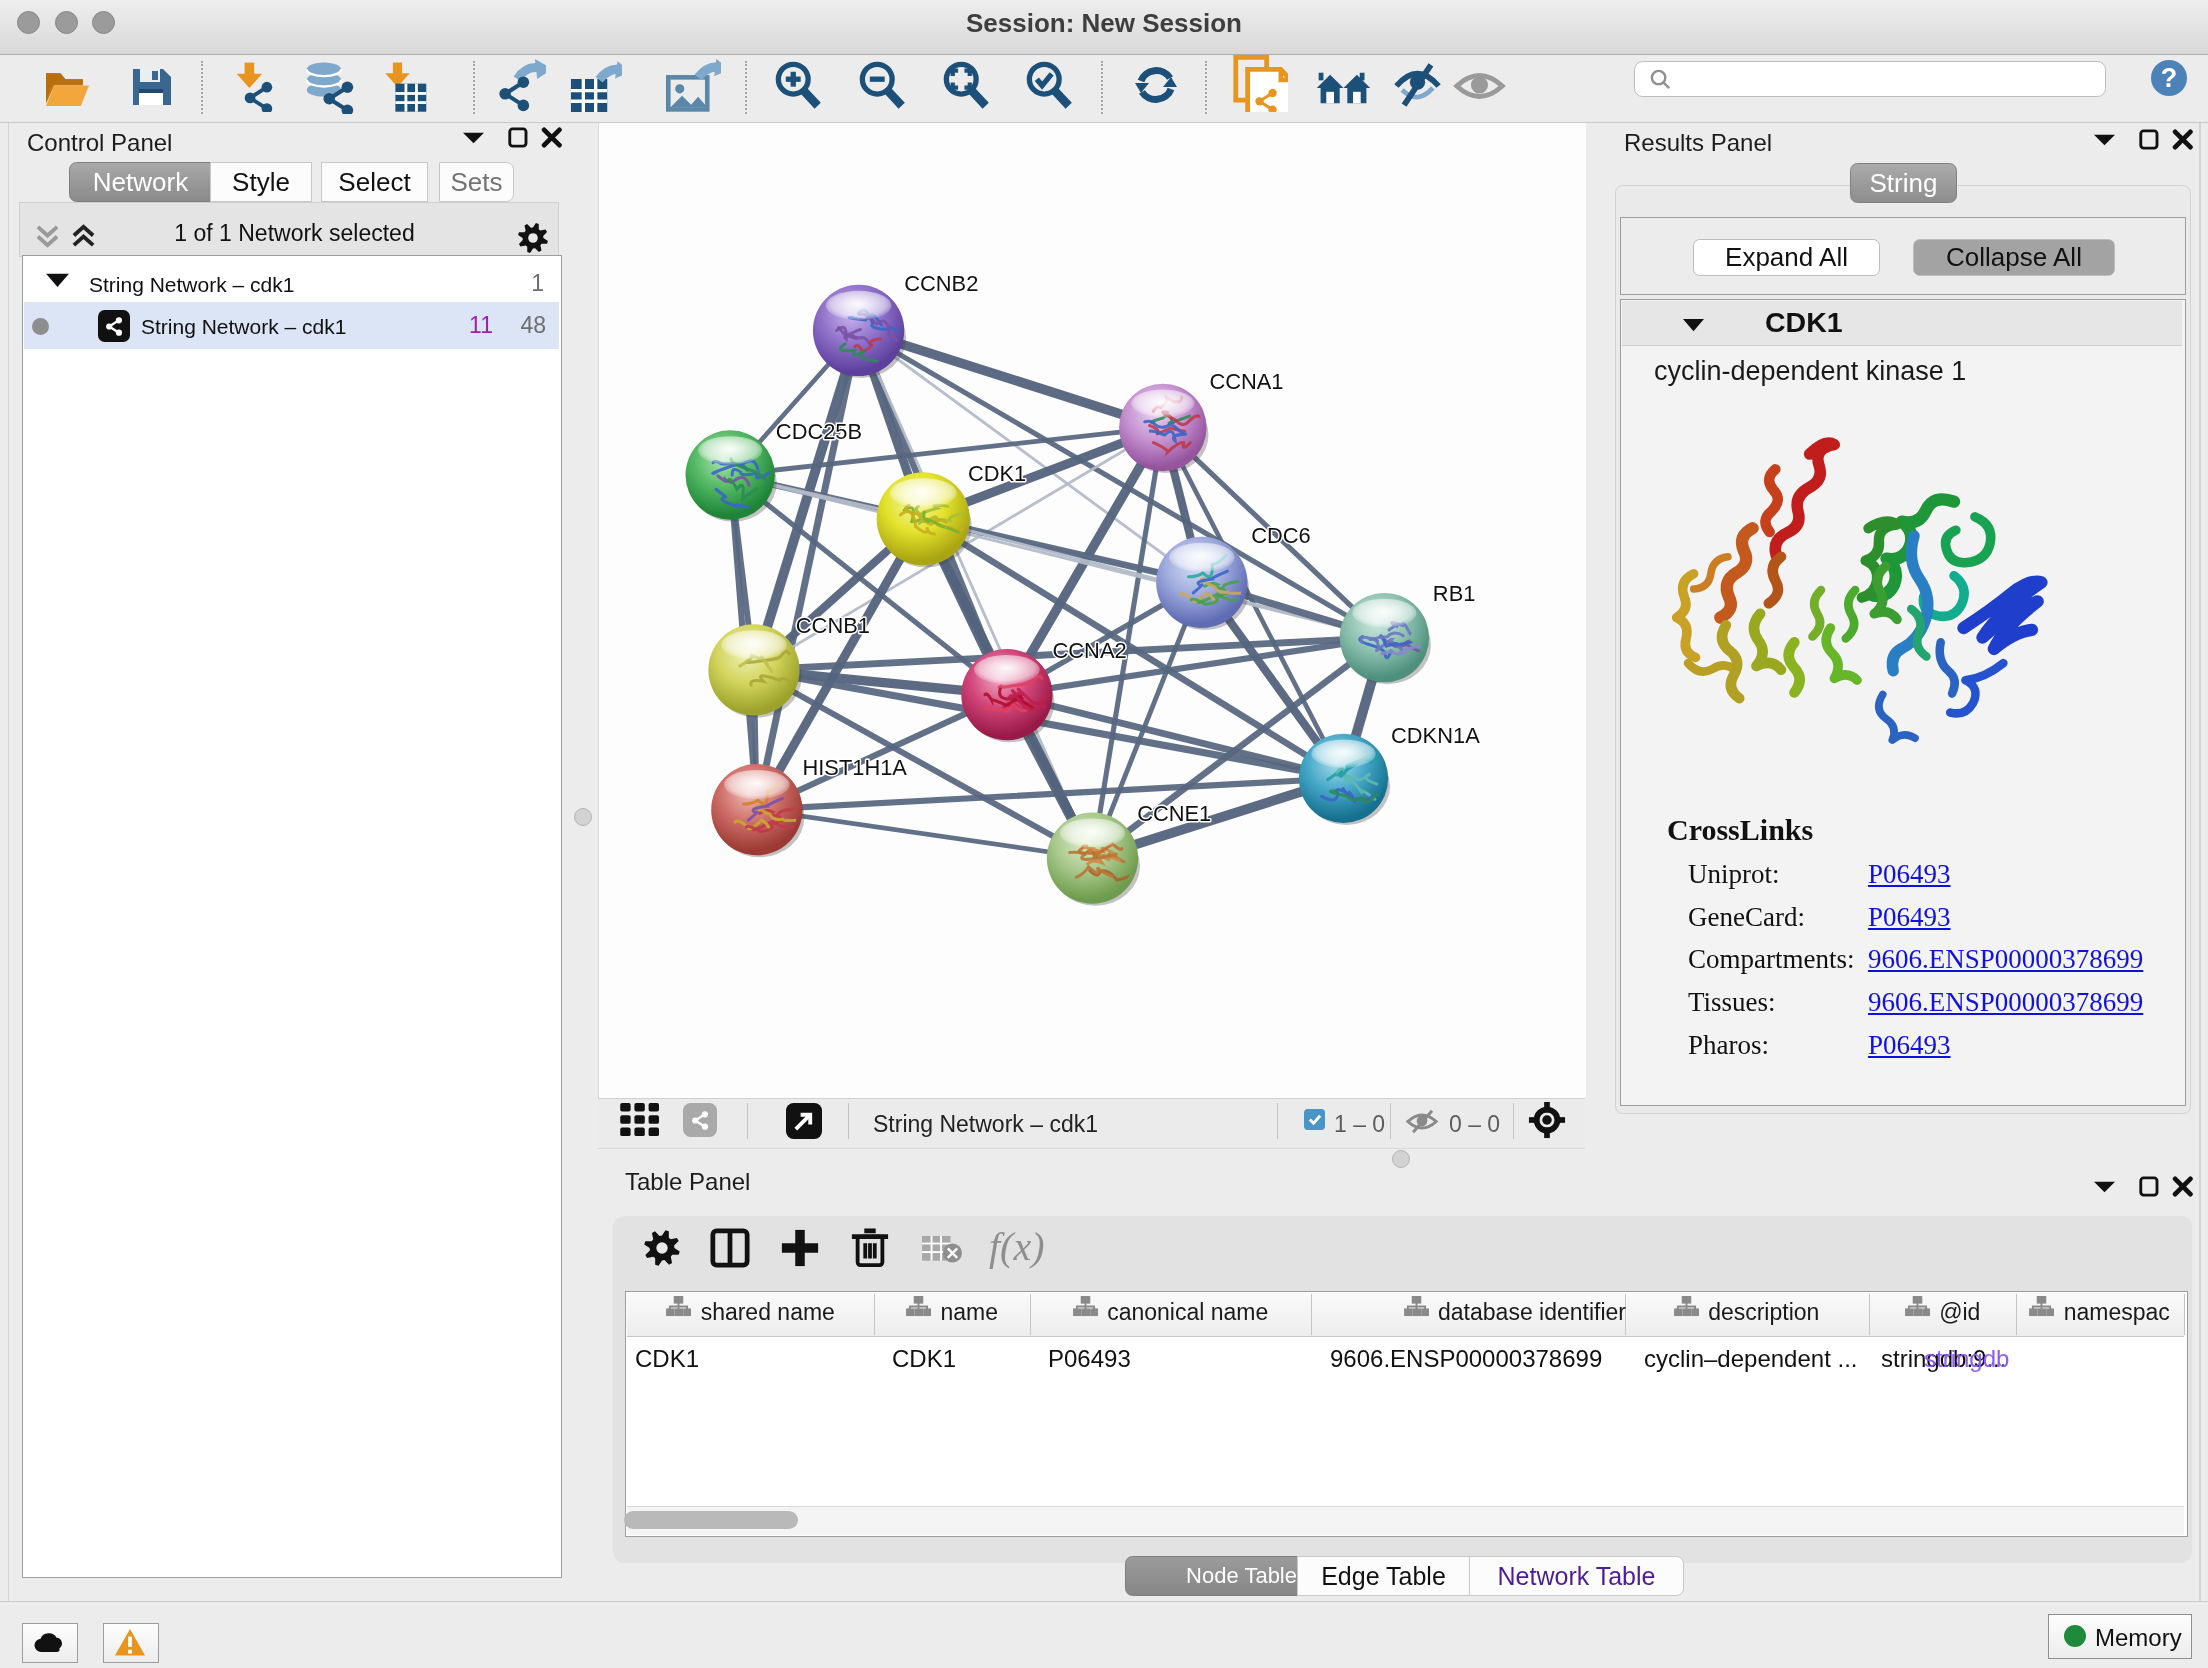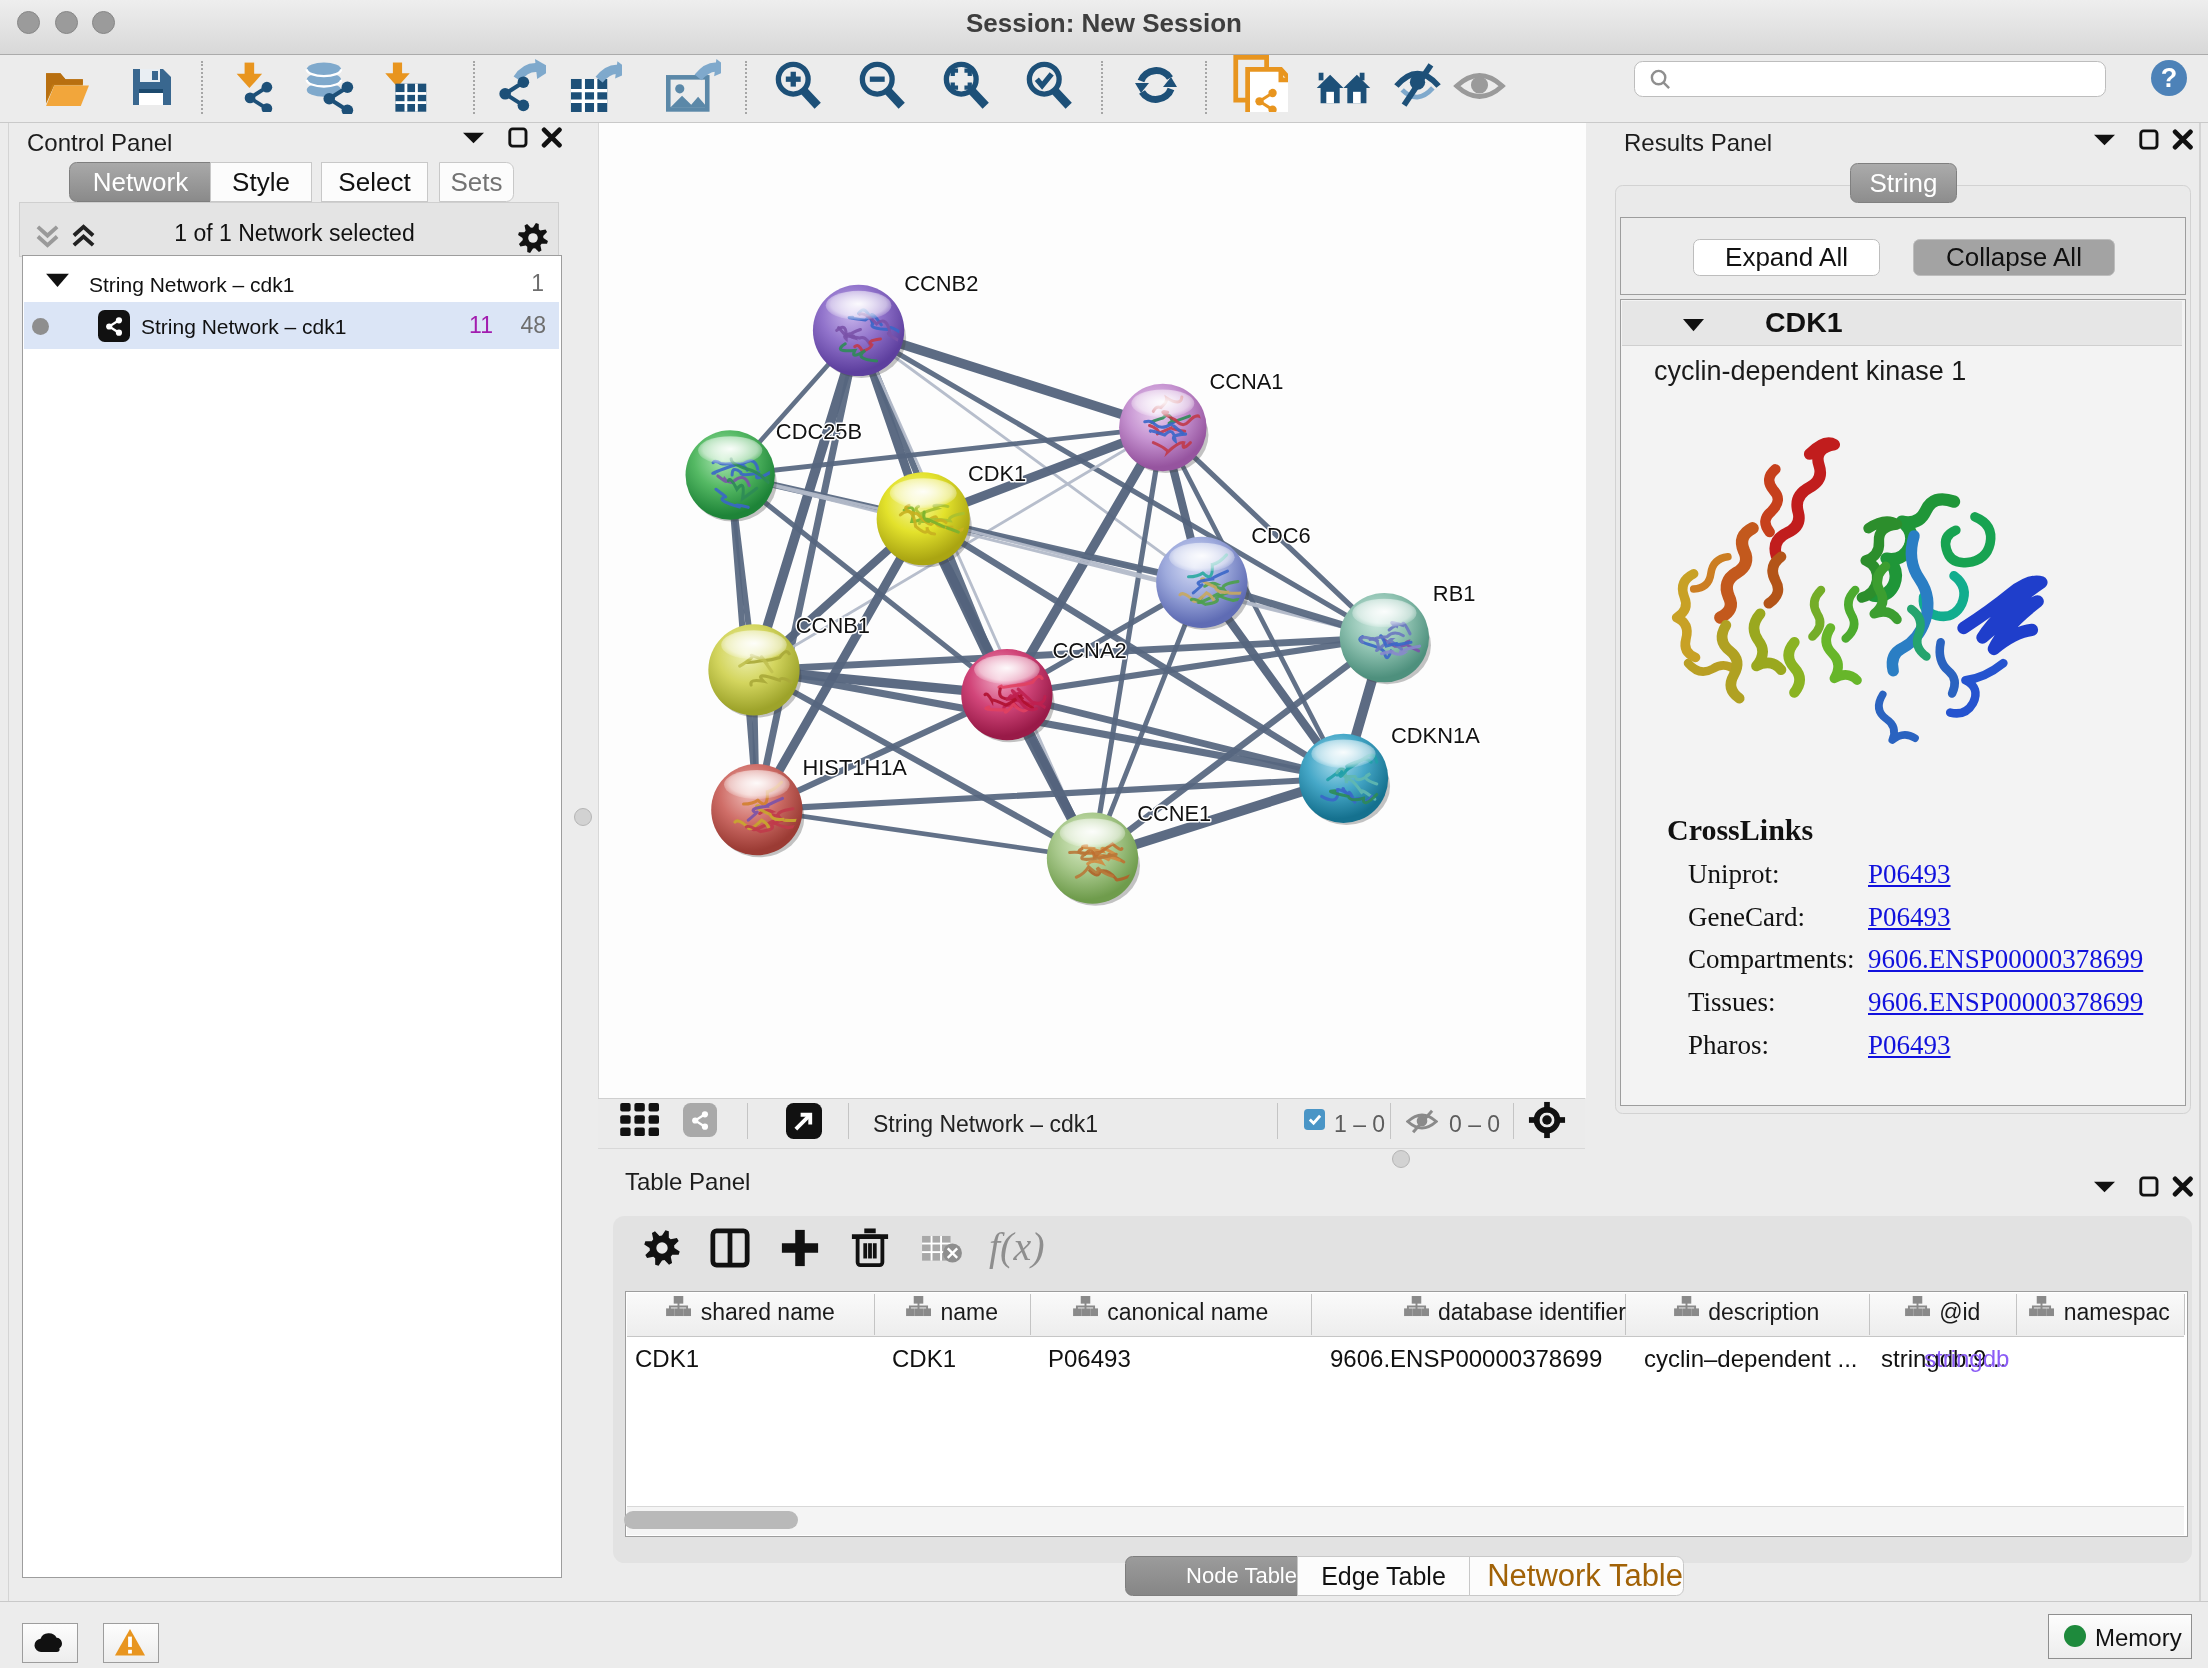--- a/index.html
+++ b/index.html
@@ -809,21 +809,21 @@
 <div class="abs" style="left:1048px;top:1345px;font-size:24px;color:#111">P06493</div>
 <div class="abs" style="left:1330px;top:1345px;font-size:24px;color:#111">9606.ENSP00000378699</div>
 <div class="abs" style="left:1644px;top:1345px;font-size:24px;color:#111">cyclin–dependent ...</div>
 <div class="abs" style="left:1881px;top:1345px;font-size:24px;color:#111">stringdb:9...</div>
 <div class="abs" style="left:1924px;top:1345px;font-size:24px;color:#8b5cf6">stringdb</div>
 <div class="abs" style="left:627px;top:1506px;width:1557px;height:27.6px;background:#f4f4f4;border-top:1px solid #d8d8d8"></div>
 <div class="abs" style="left:624px;top:1511px;width:174px;height:18px;background:#b9b9b9;border-radius:9.5px"></div>
 
 <div class="abs" style="left:1125px;top:1556px;width:171px;height:38px;background:linear-gradient(#9b9b9b,#868686);border:1px solid #7e7e7e;border-radius:7.6px 0 0 7.6px;color:#fff;font-size:22px;text-align:right;line-height:38px">Node Table</div>
 <div class="abs" style="left:1297px;top:1556px;width:171px;height:38px;background:#fcfcfc;border:1px solid #c8c8c8;color:#111;font-size:25px;text-align:center;line-height:38px">Edge Table</div>
-<div class="abs" style="left:1469px;top:1556px;width:213px;height:38px;background:#fcfcfc;border:1px solid #c8c8c8;border-radius:0 7.6px 7.6px 0;color:#a16207;font-size:31px;text-align:right;line-height:38px">Network Table</div>
+<div class="abs" style="left:1469px;top:1556px;width:213px;height:38px;background:#fcfcfc;border:1px solid #c8c8c8;border-radius:0 7.6px 7.6px 0;color:#4c1d95;font-size:25px;text-align:center;line-height:38px">Network Table</div>
 
 <div class="abs" style="left:0;top:1601px;width:2208px;height:68px;background:#ececec;border-top:1.9px solid #c9c9c9"></div>
 <div class="abs" style="left:22px;top:1623px;width:54px;height:38px;background:linear-gradient(#fdfdfd,#ededed);border:1.9px solid #9d9d9d"></div>
 <svg class="abs" style="left:34px;top:1632px" width="32" height="21" viewBox="0 0 34 22">
     <path d="M8 21 a7 7 0 0 1 -1 -14 a9 8 0 0 1 17 -1 a6 6 0 0 1 3 11 q 1 4 -3 4 Z" fill="#111"></path>
   </svg>
 <div class="abs" style="left:103px;top:1623px;width:54px;height:38px;background:linear-gradient(#fdfdfd,#ededed);border:1.9px solid #9d9d9d"></div>
 <svg class="abs" style="left:114px;top:1628px" width="32" height="28.5" viewBox="0 0 34 30">
     <path d="M17 1 L33 29 H1 Z" fill="#e8951f"></path>
     <rect x="15" y="9" width="4" height="11" fill="#fff"></rect>

